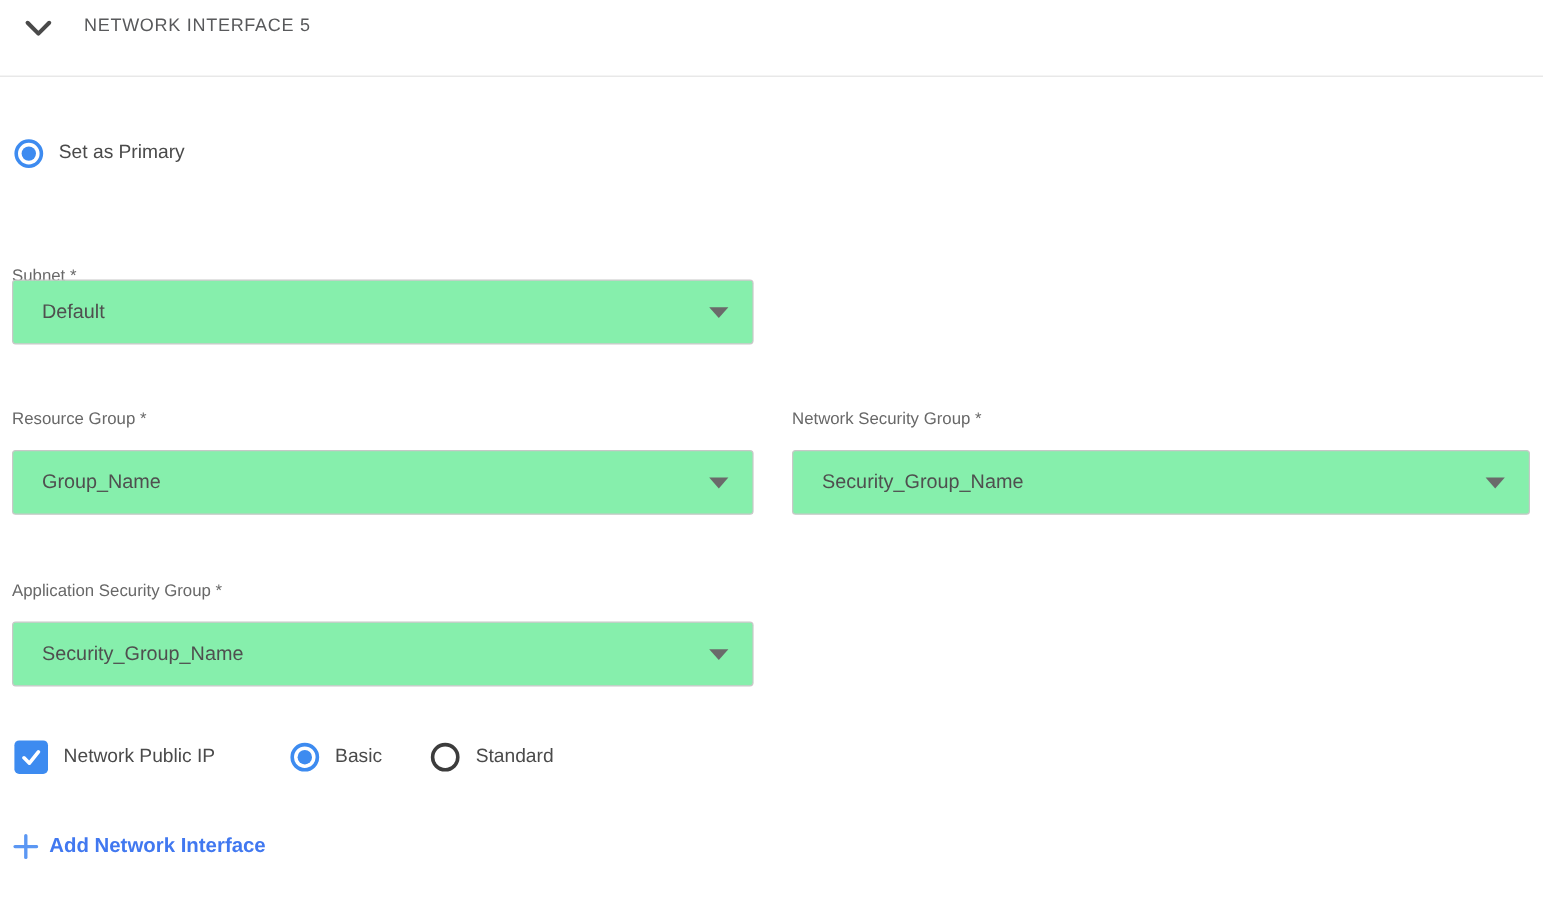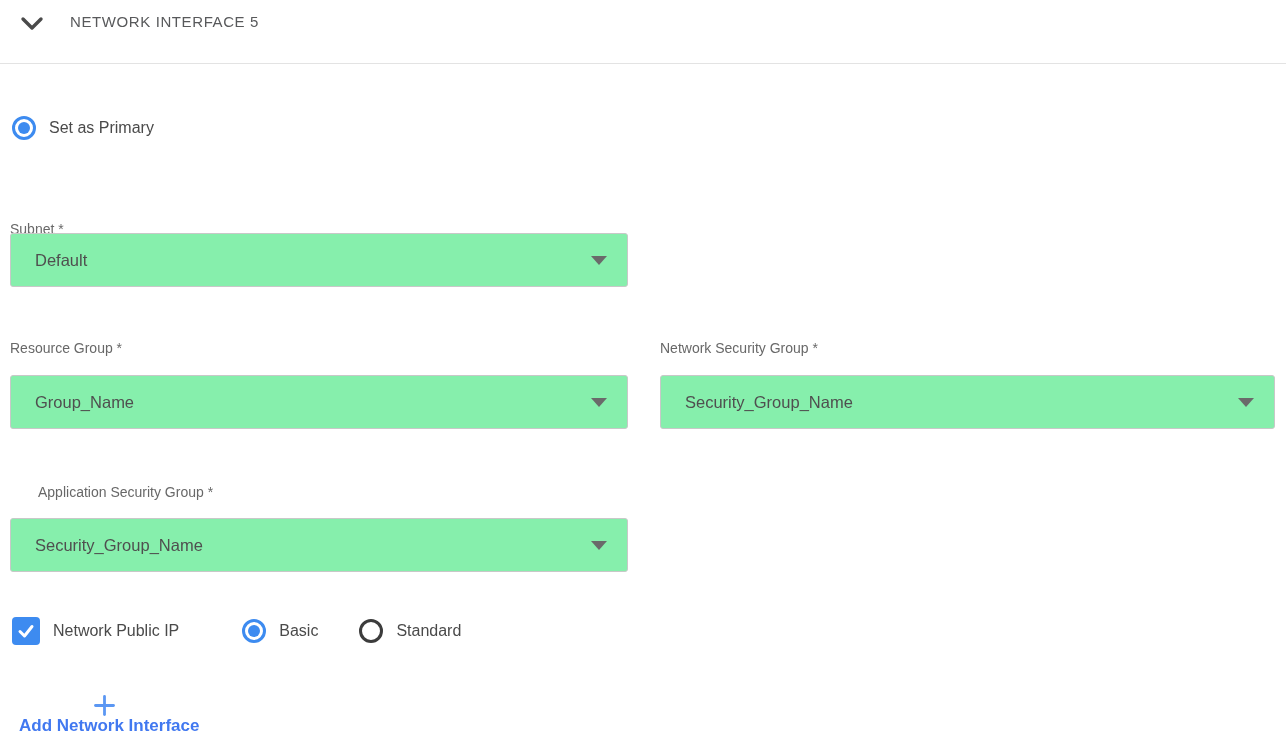--- a/index.html
+++ b/index.html
@@ -112,21 +112,20 @@
   }
 
   
   .add-link {
     position: absolute;
     left: 10px; top: 694px;
     display: flex;
     align-items: center;
     cursor: pointer;
     text-decoration: none;
-    flex-direction: column;
   }
   .add-link .plus-icon {
     width: 22px; height: 22px;
     display: flex; align-items: center; justify-content: center;
   }
   .add-link-label {
     margin-left: 9px;
     font-size: 17px;
     font-weight: bold;
     color: #4178f0;
@@ -166,21 +165,21 @@
     <span class="dropdown-value">Group_Name</span>
     <span class="caret"></span>
   </div>
 
   <div class="field-label" style="left:660px; top:340px;">Network Security Group *</div>
   <div class="dropdown" style="left:660px; top:375px; width:615px;">
     <span class="dropdown-value">Security_Group_Name</span>
     <span class="caret"></span>
   </div>
 
-  <div class="field-label" style="left:10px; top:484px;margin-left:28px;">Application Security Group *</div>
+  <div class="field-label" style="left:10px; top:484px;">Application Security Group *</div>
   <div class="dropdown" style="left:10px; top:518px; width:618px;">
     <span class="dropdown-value">Security_Group_Name</span>
     <span class="caret"></span>
   </div>
 
   <div class="control-row" style="left:12px; top:617px;">
     <span class="checkbox">
       <span style="display:flex;">
         <svg width="20" height="20" viewBox="0 0 20 20">
           <polyline points="4,10.5 8.5,15 16,5.5" fill="none" stroke="#ffffff" stroke-width="3" stroke-linecap="round" stroke-linejoin="round"></polyline>

